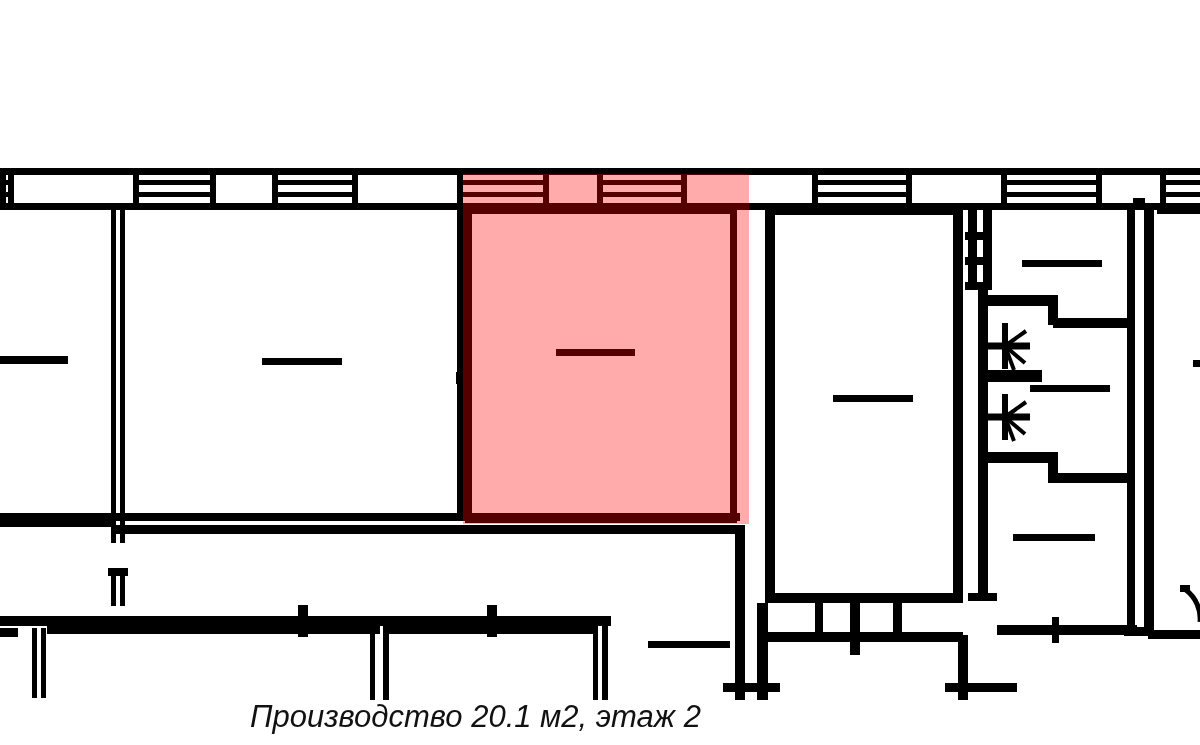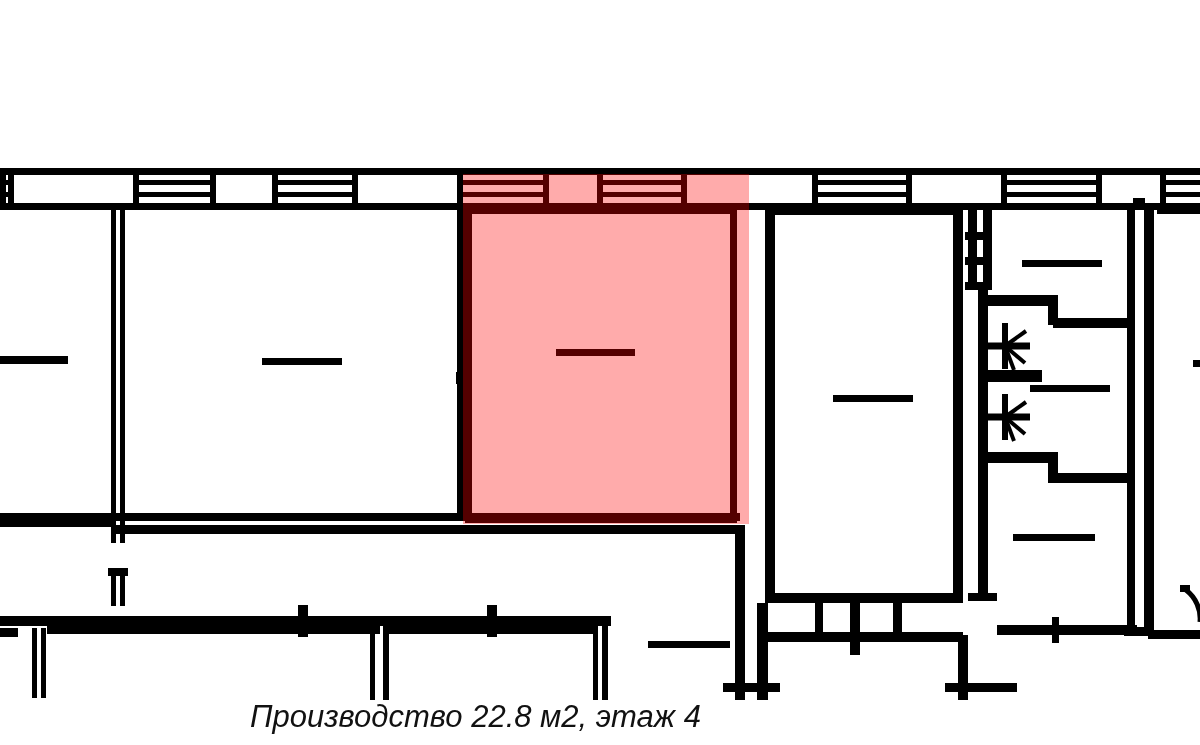--- a/index.html
+++ b/index.html
@@ -144,14 +144,14 @@
         <line x1="1005" y1="346" x2="1014" y2="370" stroke="#000000" stroke-width="4"></line>
         <line x1="985" y1="417" x2="1030" y2="417" stroke="#000000" stroke-width="7"></line>
         <line x1="1005" y1="394" x2="1005" y2="440" stroke="#000000" stroke-width="6"></line>
         <line x1="1005" y1="417" x2="1026" y2="402" stroke="#000000" stroke-width="4"></line>
         <line x1="1005" y1="417" x2="1025" y2="434" stroke="#000000" stroke-width="4"></line>
         <line x1="1005" y1="417" x2="1014" y2="441" stroke="#000000" stroke-width="4"></line>
         <path d="M 1186 590 A 36 36 0 0 1 1200 622" fill="none" stroke="#000000" stroke-width="5"></path>
       </g>
     <rect id="highlight-rect" x="463" y="174" width="286" height="350" fill="rgba(255,0,0,0.33)"></rect>
   </svg>
-  <div class="caption" style="color: rgb(17, 17, 17);">Производство 22.8 м2, этаж 4</div>
+  <div class="caption" style="color: rgb(17, 17, 17);">Производство 20.1 м2, этаж 2</div>
 </div>
 
 </body></html>

